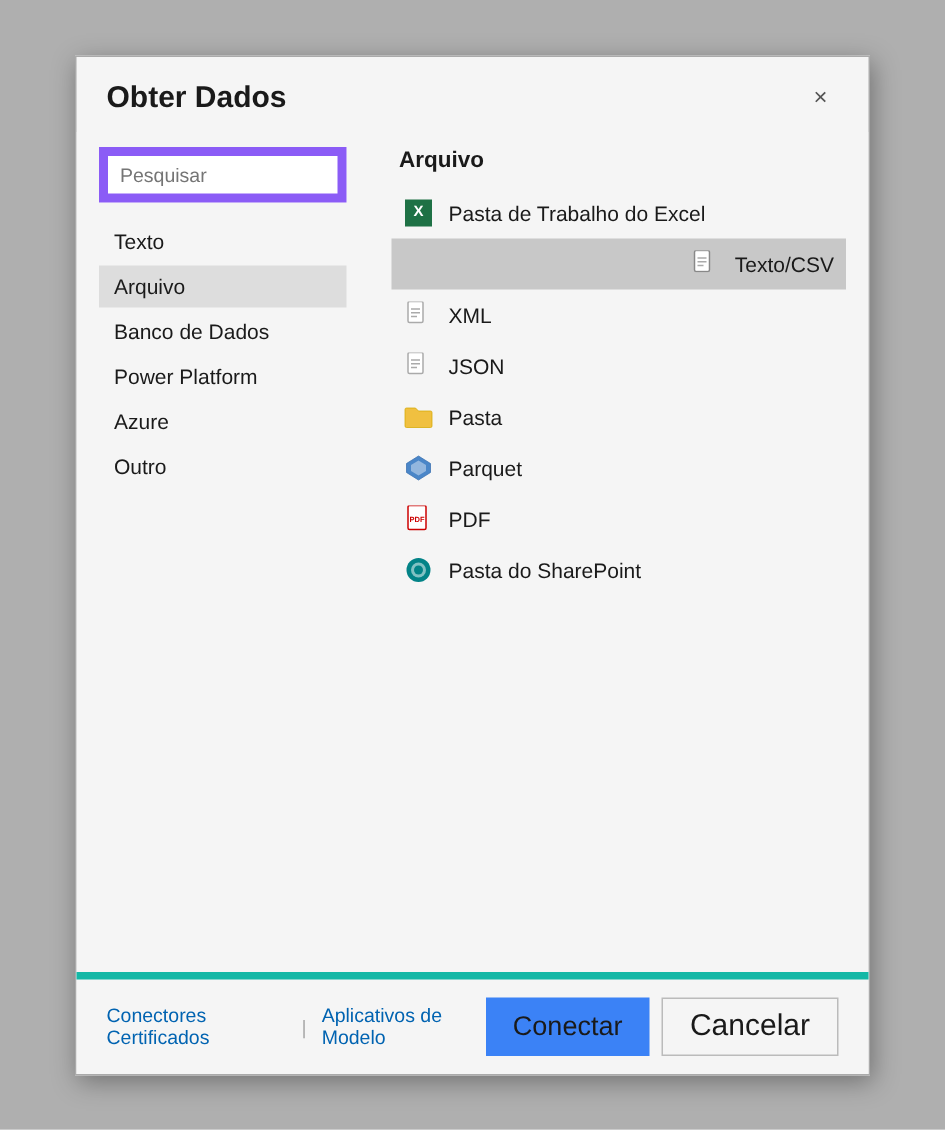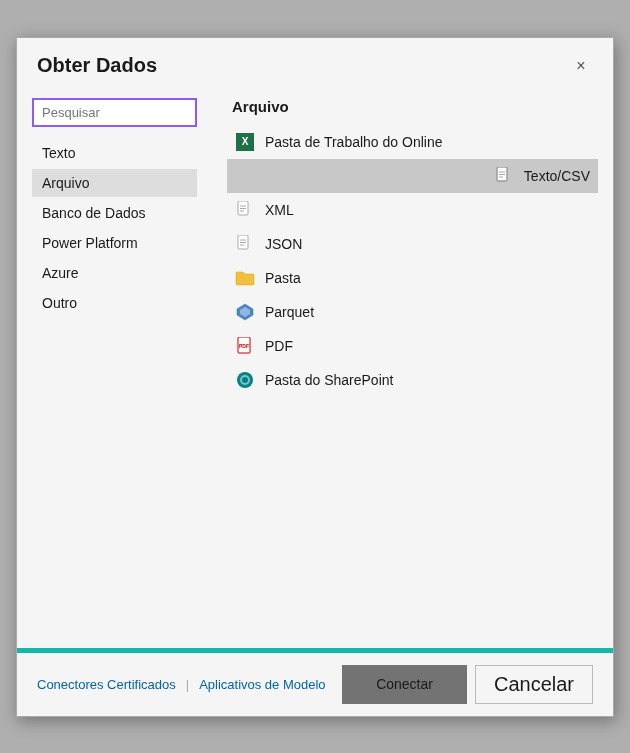--- a/index.html
+++ b/index.html
@@ -18,21 +18,21 @@
       top: 0; left: 0;
       width: 630px;
       height: 753px;
       background: rgba(150,150,150,0.5);
       display: flex;
       align-items: center;
       justify-content: center;
     }
     .dialog {
       background: #f5f5f5;
-      width: 598px;
+      width: 530px;
       height: 680px;
       border: 1px solid #aaa;
       box-shadow: 2px 4px 16px rgba(0,0,0,0.35);
       display: flex;
       flex-direction: column;
       position: relative;
     }
     .dialog-header {
       display: flex;
       align-items: center;
@@ -67,21 +67,21 @@
       width: 195px;
       padding: 10px 15px;
       background: #f5f5f5;
       display: flex;
       flex-direction: column;
       gap: 2px;
     }
     .search-box {
       width: 100%;
       padding: 5px 8px;
-      border: 2px solid #8b5cf6;
+      border: 6px solid #8b5cf6;
       background: #fff;
       font-size: 13px;
       color: #999;
       margin-bottom: 10px;
       outline: none;
     }
     .nav-item {
       padding: 6px 10px;
       cursor: pointer;
       color: #1a1a1a;
@@ -152,25 +152,25 @@
     .footer-separator {
       color: #aaa;
       margin: 0 10px;
       font-size: 13px;
     }
     .footer-buttons {
       display: flex;
       gap: 8px;
     }
     .btn-connect {
-      background: #737373;
+      background: #3b82f6;
       color: #1a1a1a;
       border: none;
-      padding: 7px 34px;
-      font-size: 14px;
+      padding: 7px 18px;
+      font-size: 18px;
       cursor: pointer;
       font-weight: 500;
     }
     .btn-cancel {
       background: #f5f5f5;
       color: #1a1a1a;
       border: 1px solid #bbb;
       padding: 7px 18px;
       font-size: 20px;
       cursor: pointer;
@@ -220,21 +220,21 @@
         </div>
       </div>
 
       <div class="right-panel">
         <div class="section-title">Arquivo</div>
 
         <div class="file-item">
           <div class="icon-box">
             <div class="excel-icon">X</div>
           </div>
-          <span class="file-item-label">Pasta de Trabalho do Online</span>
+          <span class="file-item-label">Pasta de Trabalho do Excel</span>
         </div>
 
         <div class="file-item selected">
           <div class="icon-box">
             <svg viewBox="0 0 16 18" width="16" height="18">
               <rect x="1" y="0" width="10" height="14" rx="1" fill="white" stroke="#aaa" stroke-width="1"></rect>
               <rect x="1" y="0" width="10" height="14" rx="1" fill="none" stroke="#888" stroke-width="0.8"></rect>
               <line x1="3" y1="5" x2="9" y2="5" stroke="#aaa" stroke-width="1"></line>
               <line x1="3" y1="7.5" x2="9" y2="7.5" stroke="#aaa" stroke-width="1"></line>
               <line x1="3" y1="10" x2="7" y2="10" stroke="#aaa" stroke-width="1"></line>

